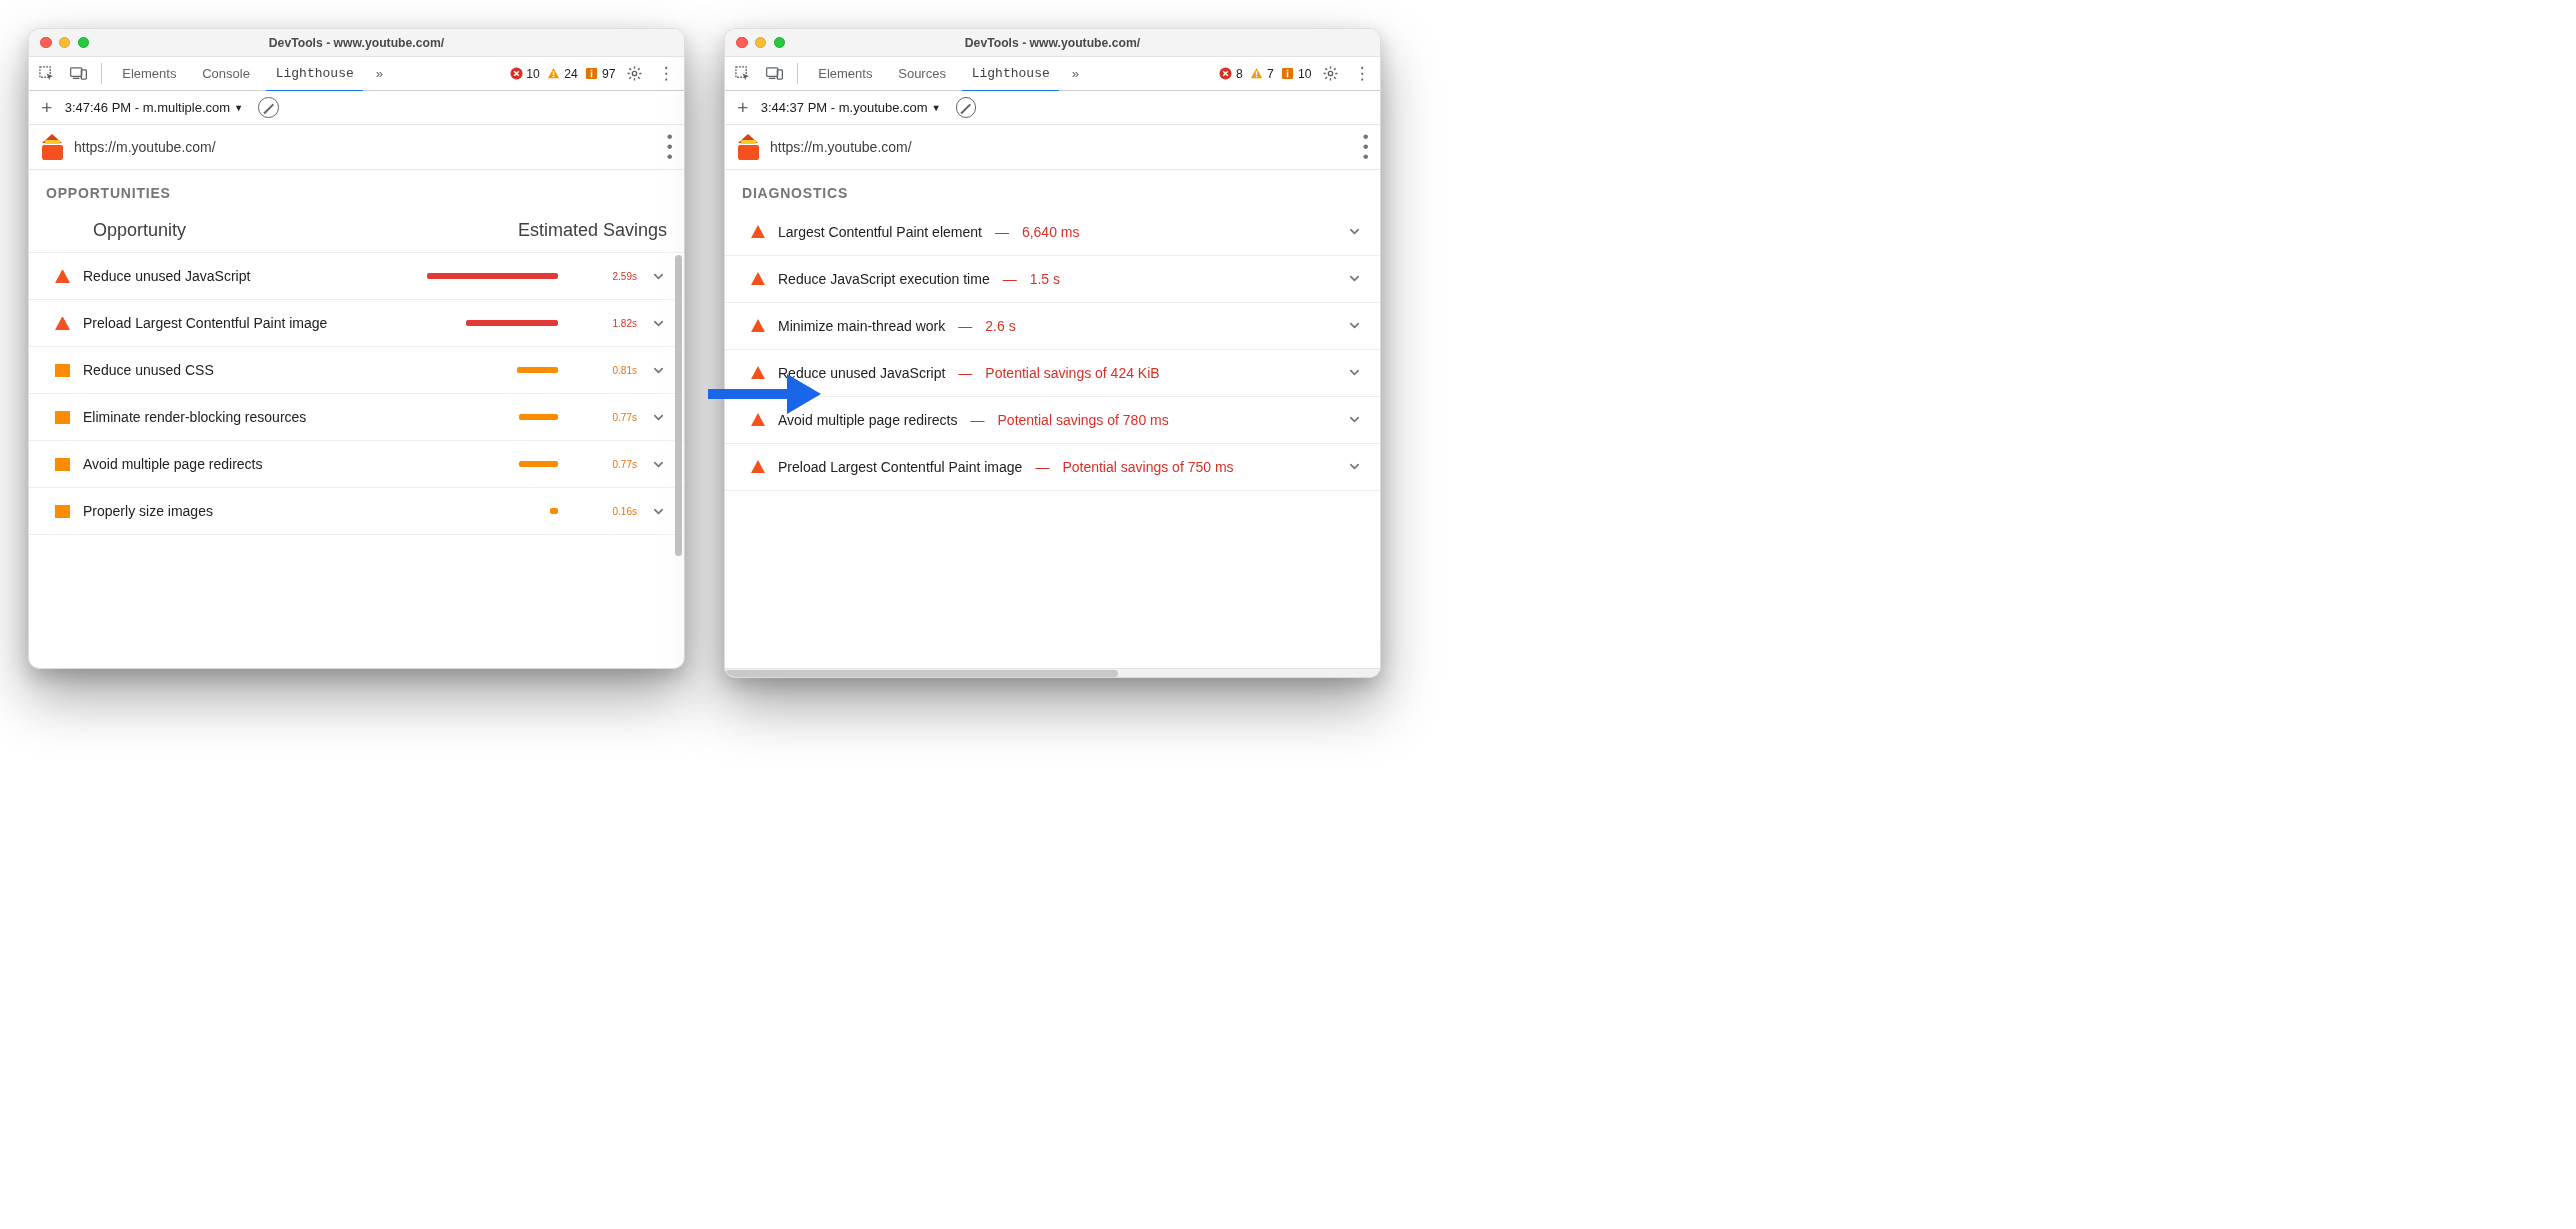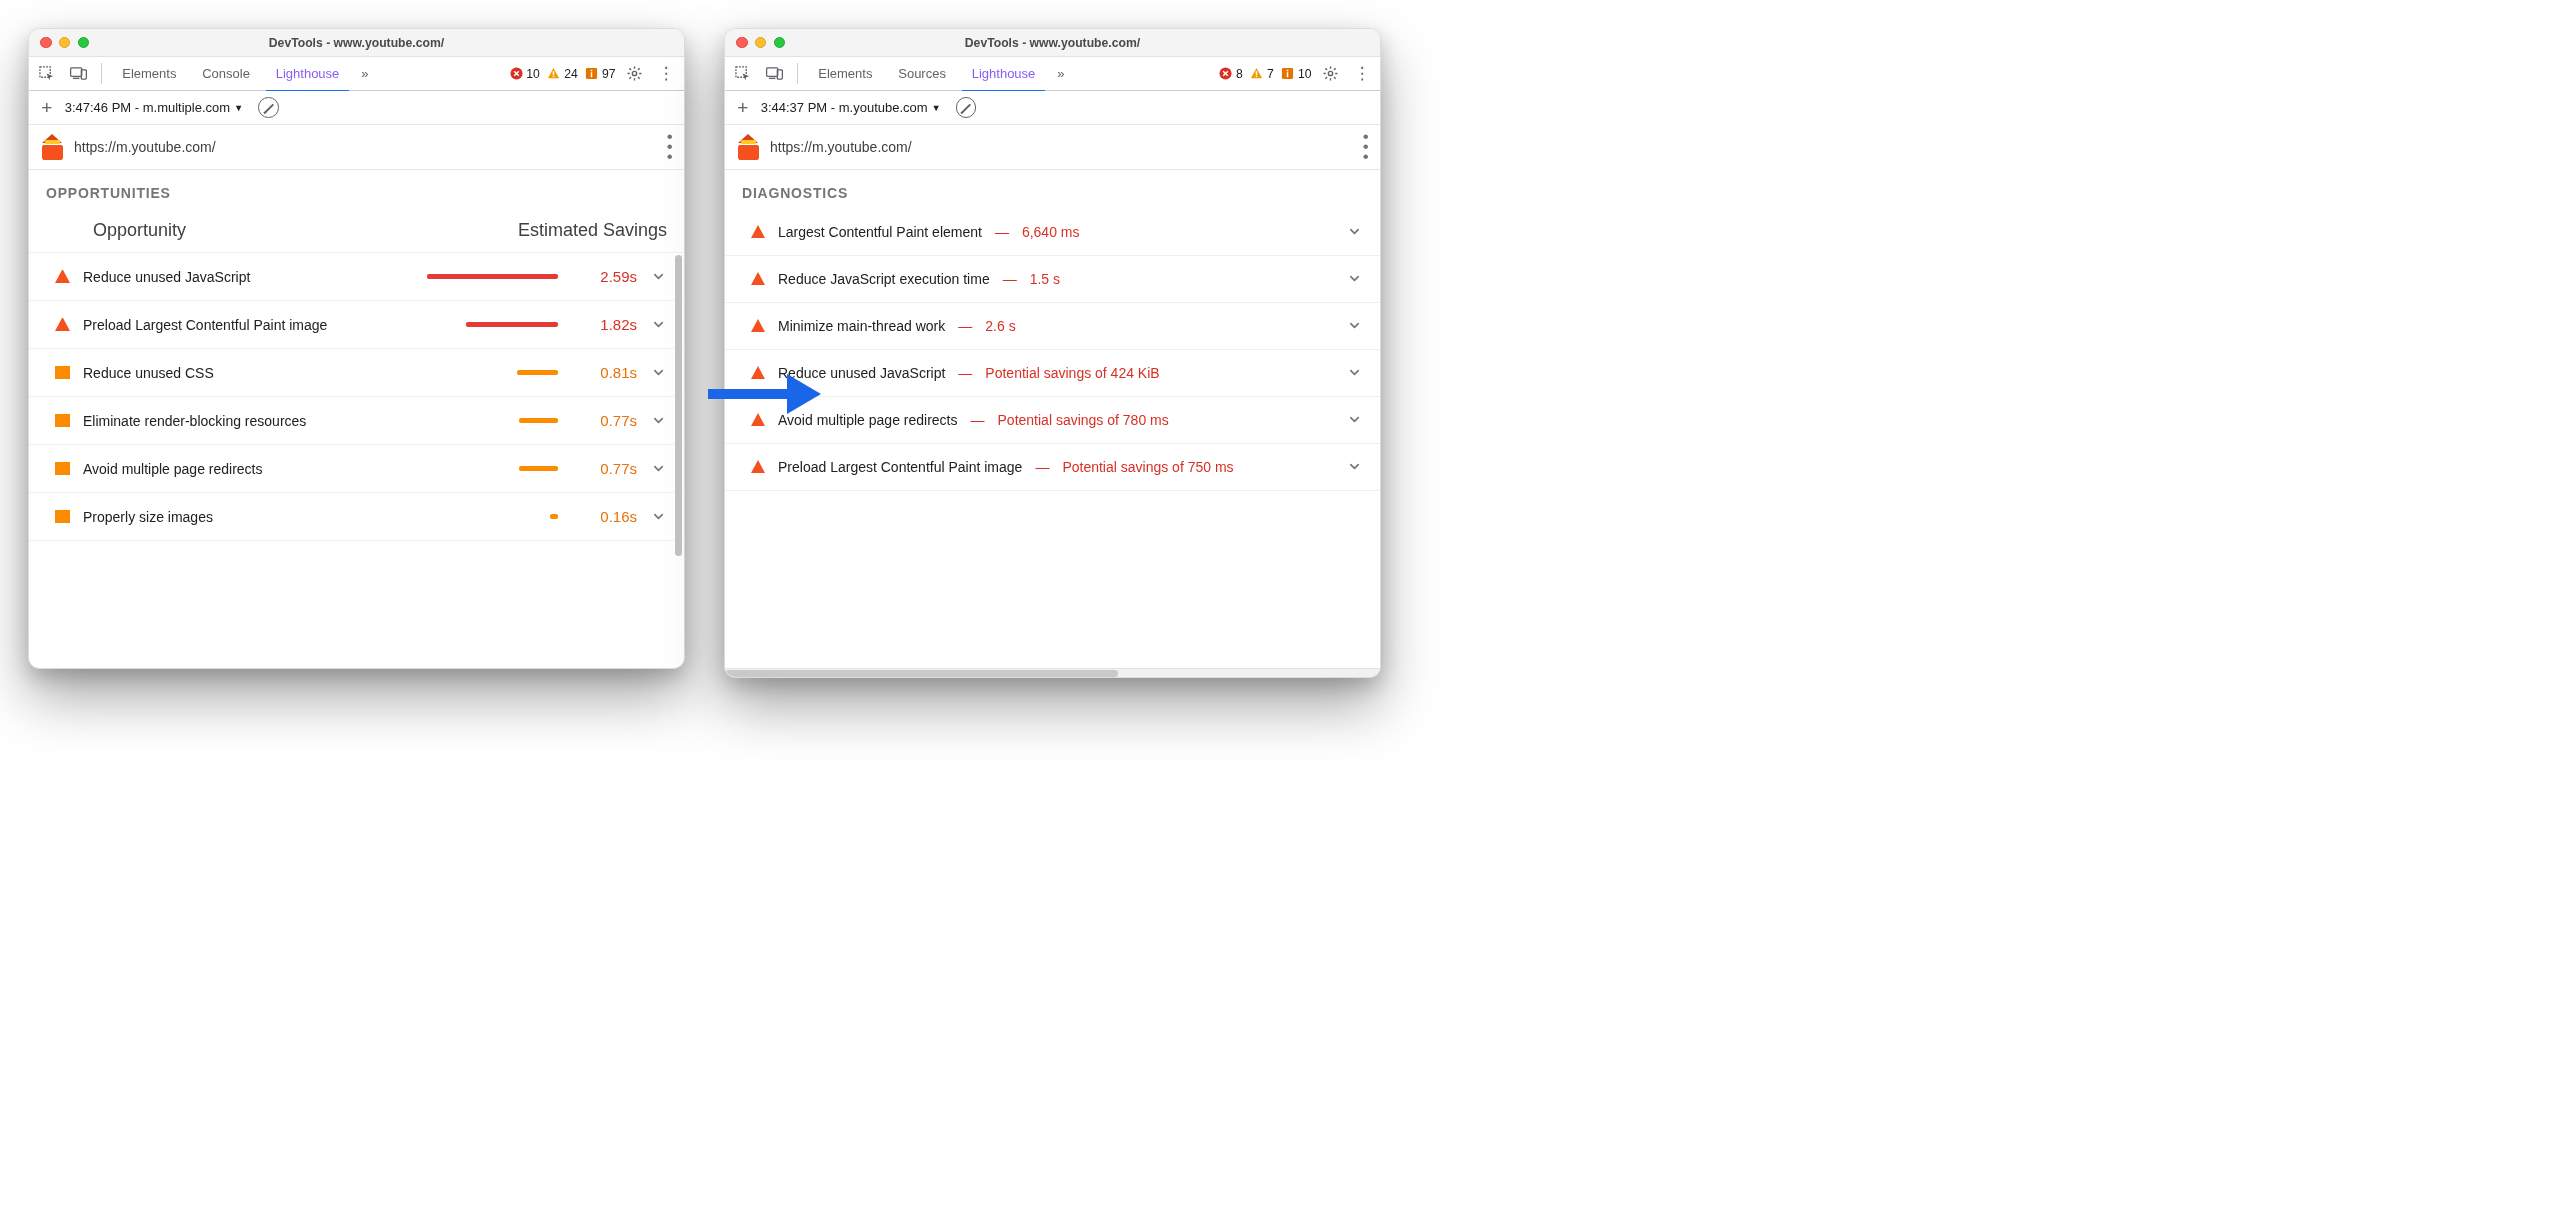--- a/index.html
+++ b/index.html
@@ -54,21 +54,21 @@
   .iconbtn {
     width: 24.4px; height: 24.4px;
     display:flex; align-items:center; justify-content:center;
     color:#5f6368; border-radius:3.8px;
   }
   .vdiv { width:0.9px; height:20.7px; background:#cdcdcd; margin:0 3.8px; }
   .tab {
     padding: 0 9.4px; height:34px; display:flex; align-items:center;
     font-size: 13px; color:#5f6368; cursor:pointer;
   }
-  .tab.active { color:#8b5cf6; border-bottom:1.9px solid #1a73e8; }
+  .tab.active { color:#404040; border-bottom:1.9px solid #1a73e8;font-family:Liberation Mono, monospace; }
   .spacer { flex: 1; }
   .badges { display:flex; align-items:center; gap:7.5px; }
   .badge { display:flex; align-items:flex-start; gap:3.8px; font-size:12.2px; color:#202124; }
   .bicon { width:13px; height:13px; display:inline-flex; align-items:center; justify-content:center; }
 
   
   .toolbar {
     height: 34px; border-bottom:0.9px solid #e6e6e6;
     display:flex; align-items:center; gap:7.5px; padding:0 7.5px;
     font-size:13px; color:#202124;
@@ -132,21 +132,21 @@
   .marker.tri {
     width:0;height:0;border-left:7.5px solid transparent;border-right:7.5px solid transparent;
     border-bottom:13px solid #f4511e;
   }
   .marker.sq { background:#fb8c00; width:13px; height:13px; }
   .row .label { flex: 1 1 auto; color:#202124; }
   .row .bar-track { flex:0 0 131px; height:5.6px; position:relative; }
   .row .bar { position:absolute; right:0; height:5.6px; border-radius:1.9px; }
   .bar.red { background:#e53935; }
   .bar.orange { background:#fb8c00; }
-  .row .val { width:66px; text-align:right; font-size:15px; }
+  .row .val { width:66px; text-align:right; font-size:10px; }
   .val.red { color:#d93025; }
   .val.orange { color:#e8710a; }
   .row .chev { width:17px; color:#757575; display:flex; justify-content:center; }
 
   
   .drow {
     display:flex; align-items:center; gap:13px;
     padding: 15px 17px 15px 26px;
     border-bottom:0.9px solid #eee;
     font-size:14px;

